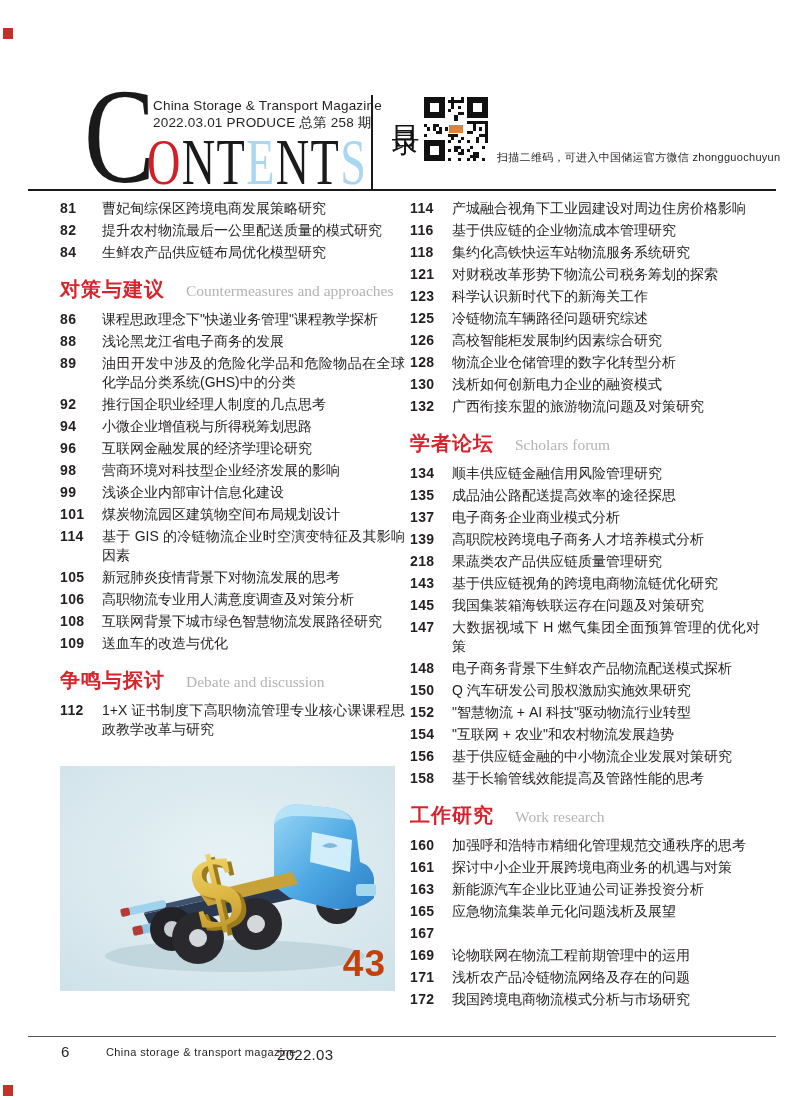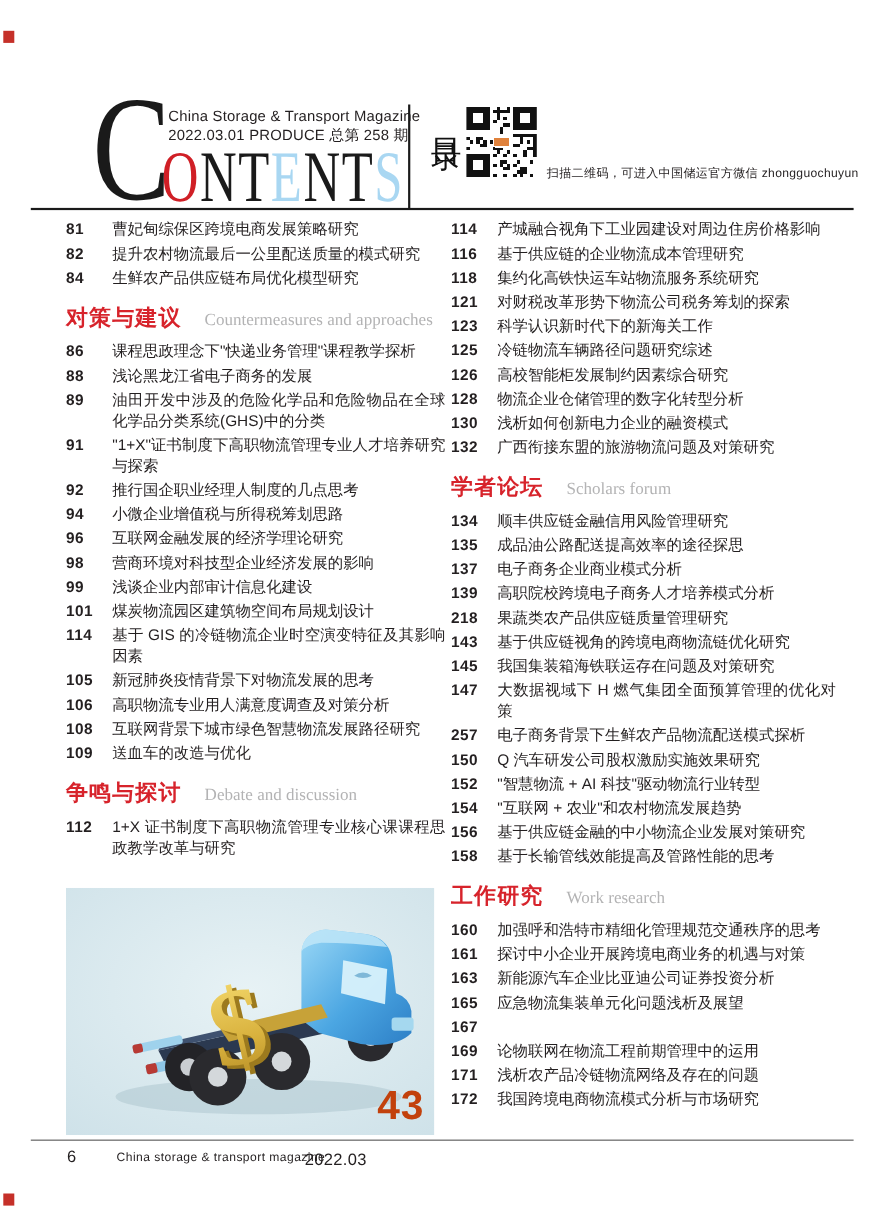--- a/index.html
+++ b/index.html
@@ -174,24 +174,20 @@
         </div>
         <div class="entry">
           <span class="num">88</span>
           <span class="title">浅论黑龙江省电子商务的发展</span>
         </div>
         <div class="entry">
           <span class="num">89</span>
           <span class="title">油田开发中涉及的危险化学品和危险物品在全球化学品分类系统(GHS)中的分类</span>
         </div>
         <div class="entry">
-          <span class="num">91</span>
-          <span class="title">"1+X"证书制度下高职物流管理专业人才培养研究与探索</span>
-        </div>
-        <div class="entry">
           <span class="num">92</span>
           <span class="title">推行国企职业经理人制度的几点思考</span>
         </div>
         <div class="entry">
           <span class="num">94</span>
           <span class="title">小微企业增值税与所得税筹划思路</span>
         </div>
         <div class="entry">
           <span class="num">96</span>
           <span class="title">互联网金融发展的经济学理论研究</span>
@@ -360,21 +356,21 @@
         </div>
         <div class="entry">
           <span class="num">145</span>
           <span class="title">我国集装箱海铁联运存在问题及对策研究</span>
         </div>
         <div class="entry">
           <span class="num">147</span>
           <span class="title">大数据视域下 H 燃气集团全面预算管理的优化对策</span>
         </div>
         <div class="entry">
-          <span class="num">257</span>
+          <span class="num">148</span>
           <span class="title">电子商务背景下生鲜农产品物流配送模式探析</span>
         </div>
         <div class="entry">
           <span class="num">150</span>
           <span class="title">Q 汽车研发公司股权激励实施效果研究</span>
         </div>
         <div class="entry">
           <span class="num">152</span>
           <span class="title">"智慧物流 + AI 科技"驱动物流行业转型</span>
         </div>

